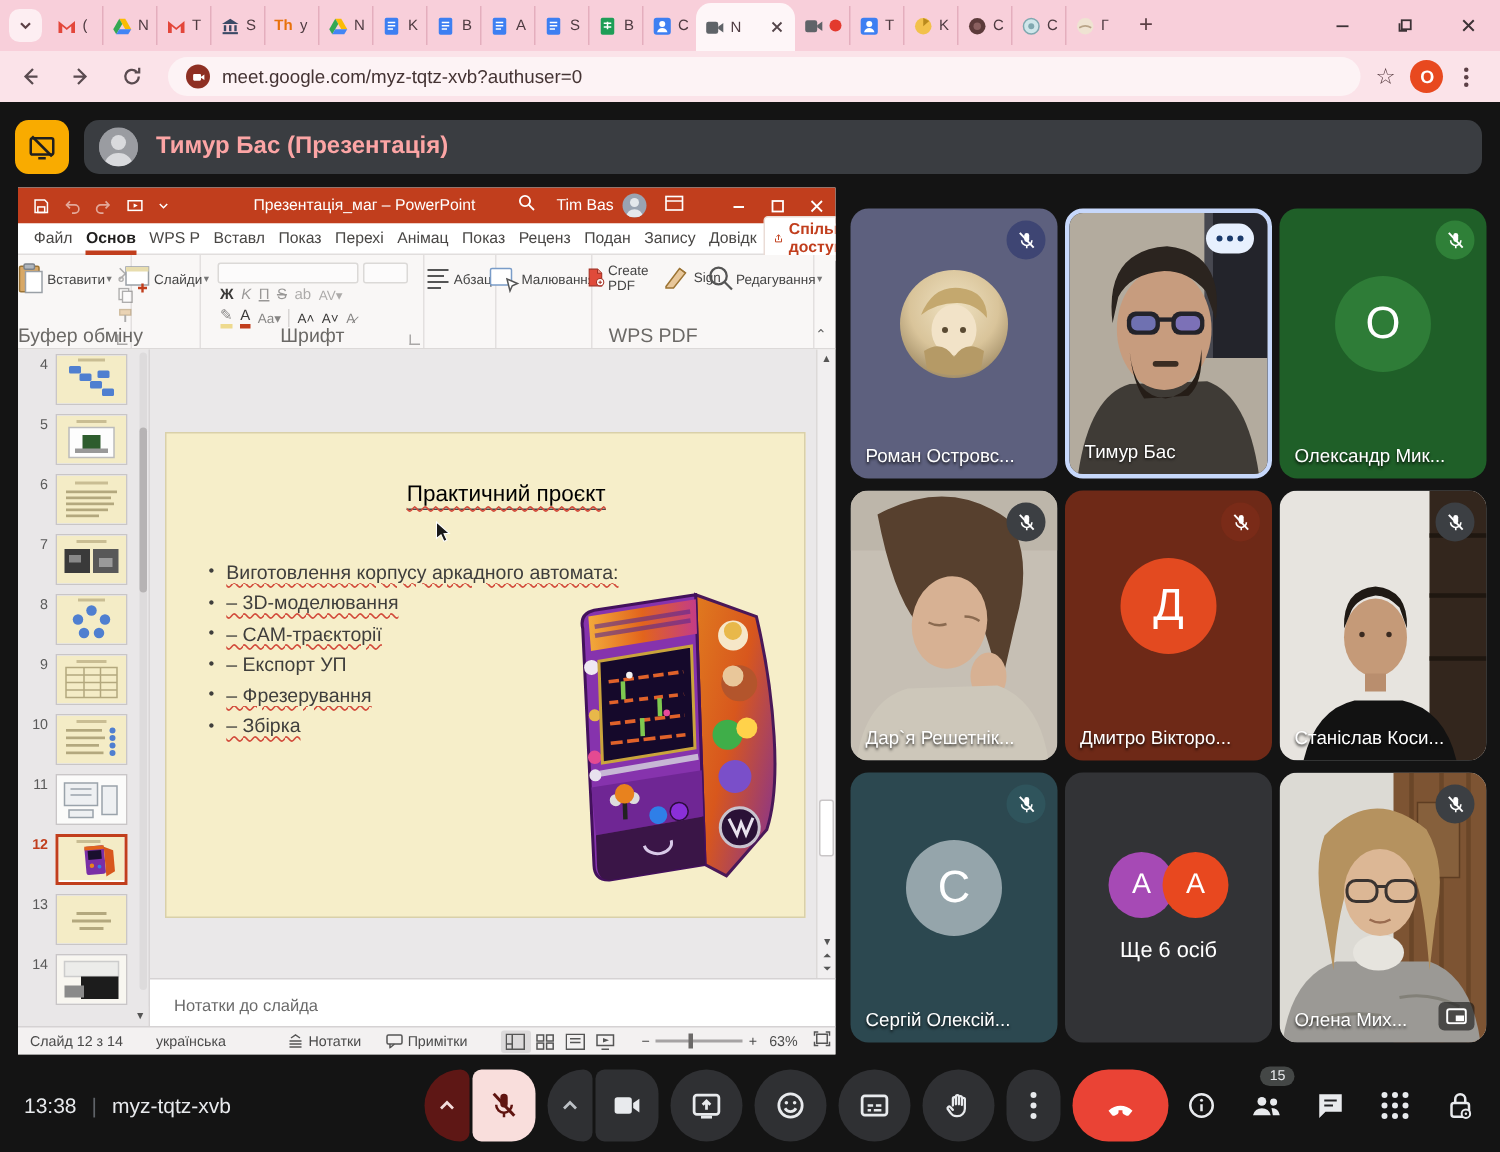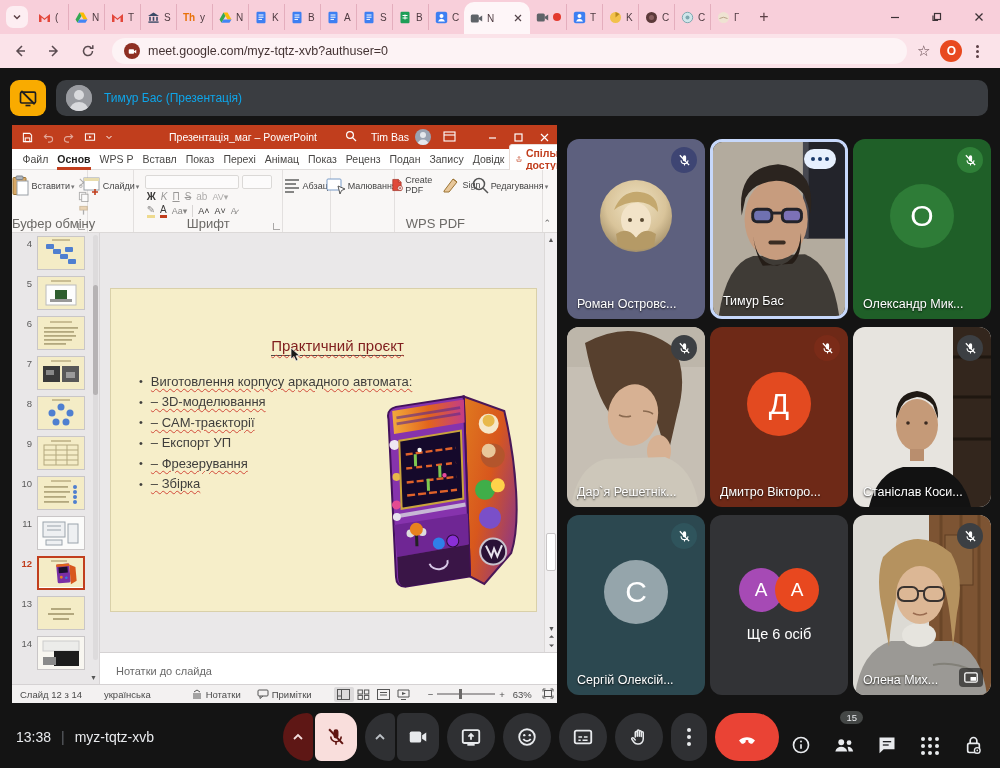--- a/index.html
+++ b/index.html
@@ -33,21 +33,21 @@
   .star { font-size:15px; color:#5c4046; }
   .profile { width:22px; height:22px; border-radius:50%; background:#e8491f; color:#fff; font-size:12px; font-weight:bold; display:flex; align-items:center; justify-content:center; }
   .menudots { display:flex; flex-direction:column; gap:2px; padding:4px; }
   .menudots i { width:3px; height:3px; border-radius:50%; background:#5c4046; }
 
   
   .meetbg { position:absolute; left:0; top:68px; width:1000px; height:700px; background:#141414; }
   .stopshare { position:absolute; left:10px; top:12px; width:36px; height:36px; border-radius:9px; background:#f9ab00; display:flex; align-items:center; justify-content:center; }
   .banner { position:absolute; left:56px; top:12px; width:932px; height:36px; border-radius:10px; background:#3a3d41; display:flex; align-items:center; gap:12px; padding:0 10px; }
   .banner .bavatar { width:26px; height:26px; border-radius:50%; background:#8d8f94; overflow:hidden; flex:none; }
-  .banner .btext { color:#0ea5e9; font-size:12px; font-weight:400; }
+  .banner .btext { color:#fca5a5; font-size:16px; font-weight:700; }
 
   
   .ppt { position:absolute; left:12px; top:57px; width:545px; height:578px; background:#f9f7f6; overflow:hidden; }
   .ppt-title { position:absolute; left:0; top:0; width:545px; height:24px; background:#c13e1d; display:flex; align-items:center; color:#fff; }
   .qat { display:flex; align-items:center; gap:9px; margin-left:10px; }
   .qat .dim { opacity:.55; }
   .ppt-title .wtitle { font-size:10.5px; margin-left:56px; white-space:nowrap; }
   .ppt-title .tsearch { margin-left:28px; }
   .ppt-title .acct { font-size:10.5px; margin-left:14px; }
   .ppt-title .aav { width:16px; height:16px; border-radius:50%; background:#9aa3b2; margin-left:6px; overflow:hidden; }
@@ -80,21 +80,21 @@
   .tnum { width:14px; text-align:right; font-size:9.5px; color:#5a5a5a; padding-top:2px; }
   .tnum.sel { color:#c13e1d; font-weight:bold; }
   .tbox { width:48px; height:34px; background:#fff; border:1px solid #c9c6c7; overflow:hidden; }
   .tbox.sel { border:2px solid #c13e1d; }
   .pscroll { position:absolute; right:1px; top:2px; width:5px; height:425px; background:#dddbdc; border-radius:3px; }
   .pscroll .pt { position:absolute; left:0; width:5px; top:50px; height:110px; background:#b6b3b4; border-radius:3px; }
   .pdown { position:absolute; right:0; bottom:0; width:11px; height:13px; font-size:7px; color:#555; display:flex; align-items:center; justify-content:center; background:#e9e7e8; }
 
   .editor { position:absolute; left:88px; top:108px; width:444px; height:419px; background:#eae8e9; overflow:hidden; }
   .slide { position:absolute; left:10px; top:55px; width:427px; height:324px; background:#f6eec9; border:1px solid #d9d0a9; }
-  .stitle { position:absolute; left:0; top:48px; width:100%; text-align:center; font-size:15px; color:#7f1d1d;padding-left:28px; }
+  .stitle { position:absolute; left:0; top:32px; width:100%; text-align:center; font-size:15px; color:#000000;padding-left:28px; }
   .stitle span { text-decoration:underline wavy #d24a3a 1px; text-underline-offset:3px; border-bottom:1px solid #4a4a48; padding-bottom:1px; }
   .bullets { position:absolute; left:28px; top:82px; }
   .bullet { display:flex; gap:8px; font-size:13px; color:#3f3e3c; height:20.5px; align-items:center; }
   .bullet .dot { font-size:11px; }
   .bullet .wavy { text-decoration:underline wavy #d24a3a 1px; text-underline-offset:2px; }
   .cursorglyph { position:absolute; left:176px; top:58px; }
   .arcade { position:absolute; left:258px; top:94px; width:164px; height:214px; }
 
   .escroll { position:absolute; right:0; top:108px; width:13px; height:419px; background:#f1eff0; border-left:1px solid #dcd9d8; }
   .escroll .ar { position:absolute; left:0; width:12px; height:13px; display:flex; align-items:center; justify-content:center; font-size:7px; color:#555; }
@@ -139,21 +139,21 @@
   .seg { height:48px; display:flex; align-items:center; justify-content:center; }
   .seg.chev { width:30px; border-radius:24px 6px 6px 24px; }
   .seg.main { width:42px; border-radius:6px 16px 16px 6px; }
   .seg.dark { background:#2f3033; }
   .seg.dred { background:#5e1715; }
   .seg.pink { background:#f9dedc; }
   .cbtn { width:48px; height:48px; border-radius:50%; background:#2f3033; display:flex; align-items:center; justify-content:center; }
   .cbtn.narrow { width:36px; border-radius:18px; }
   .endcall { width:64px; height:48px; border-radius:24px; background:#ea4335; display:flex; align-items:center; justify-content:center; }
   .rightutils { position:absolute; right:14px; top:14px; display:flex; align-items:center; gap:17px; }
-  .util { position:relative; width:26px; height:36px; display:flex; align-items:flex-end; justify-content:center; }
+  .util { position:relative; width:26px; height:36px; display:flex; align-items:center; justify-content:center; }
   .countbadge { position:absolute; top:-8px; right:-6px; background:#444746; color:#e8eaed; font-size:9.5px; border-radius:8px; padding:1px 6px; }
   .dots9 { display:grid; grid-template-columns:repeat(3,4px); grid-template-rows:repeat(3,4px); gap:3px; }
   .dots9 i { width:4px; height:4px; border-radius:50%; background:#e8eaed; }
   .moredots { display:flex; flex-direction:column; gap:3px; }
   .moredots i { width:4px; height:4px; border-radius:50%; background:#e8eaed; }
 </style>
 </head>
 <body>
 
 <div id="app">

